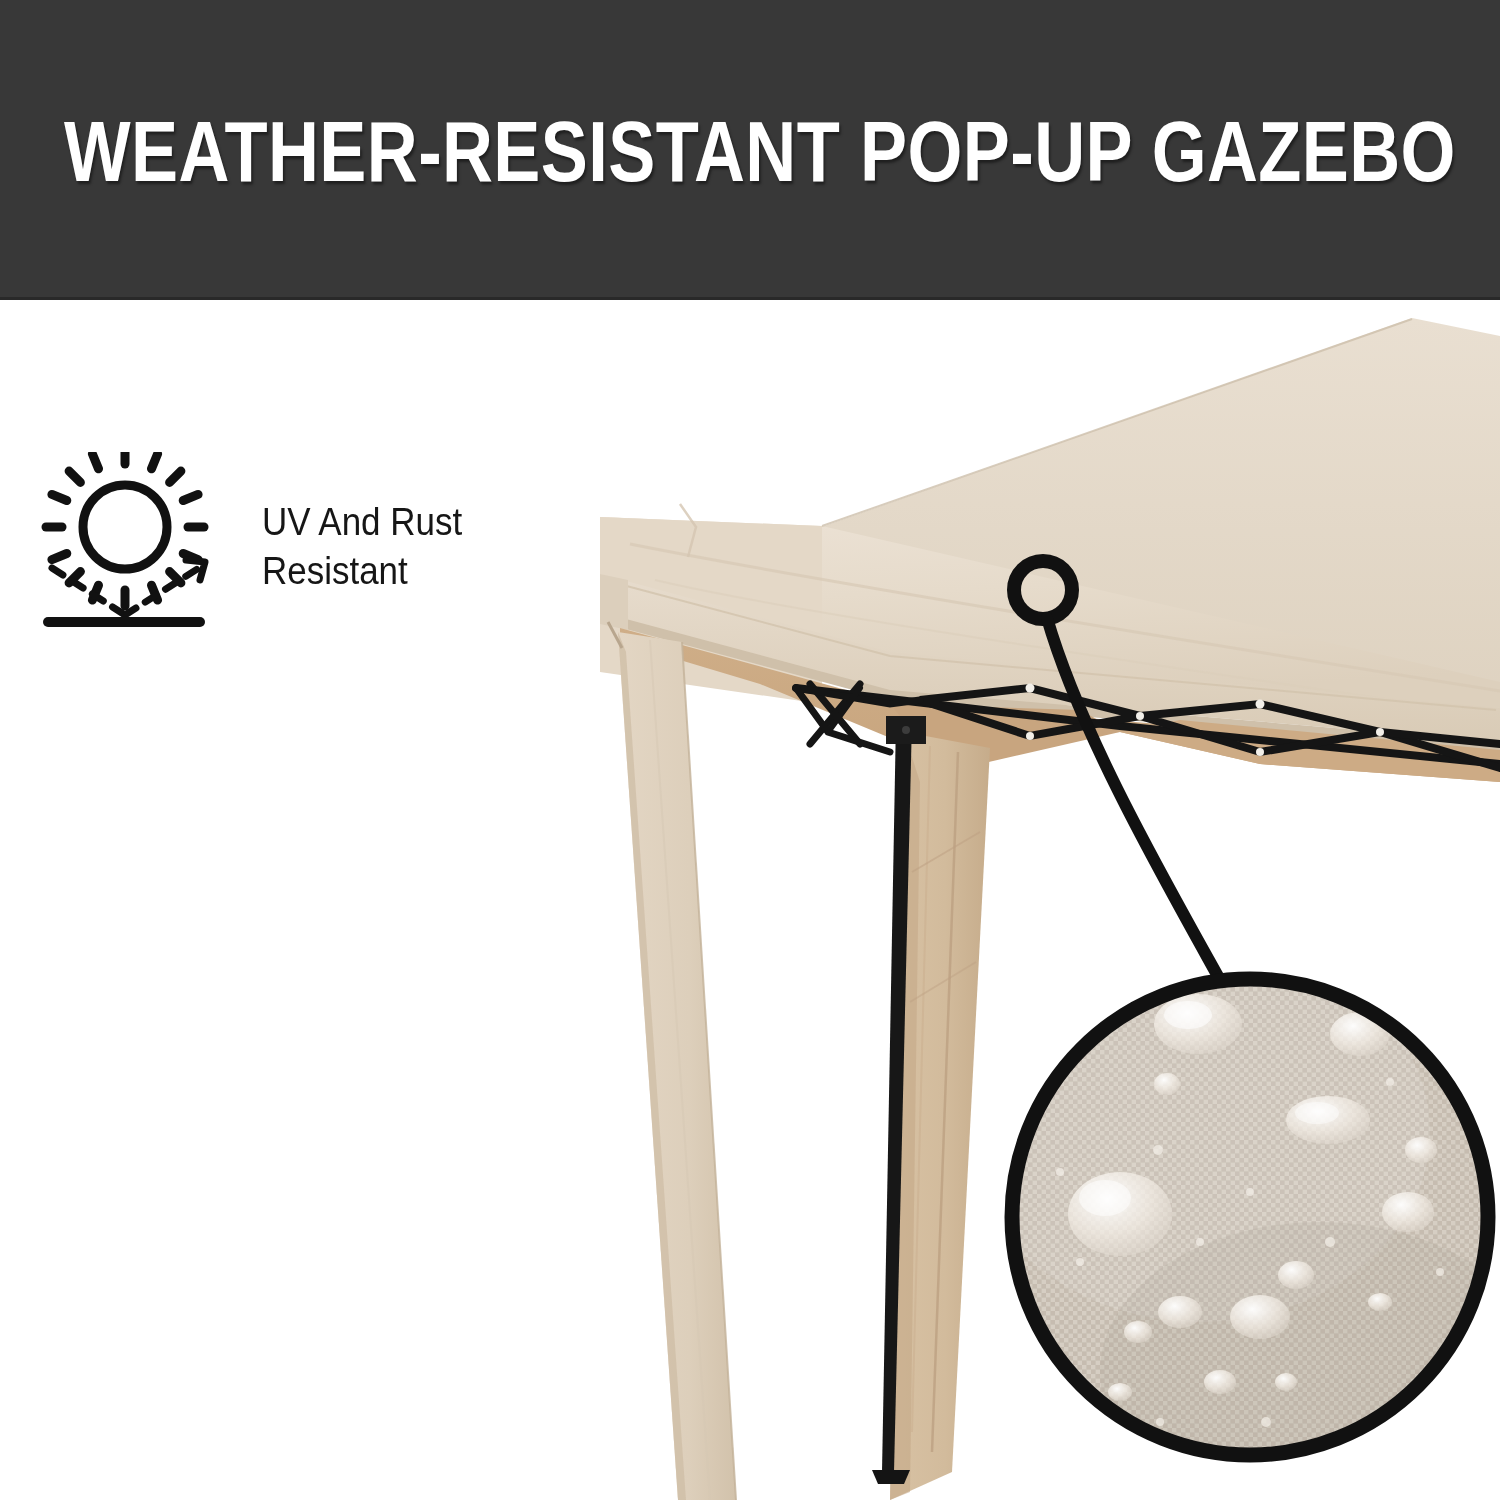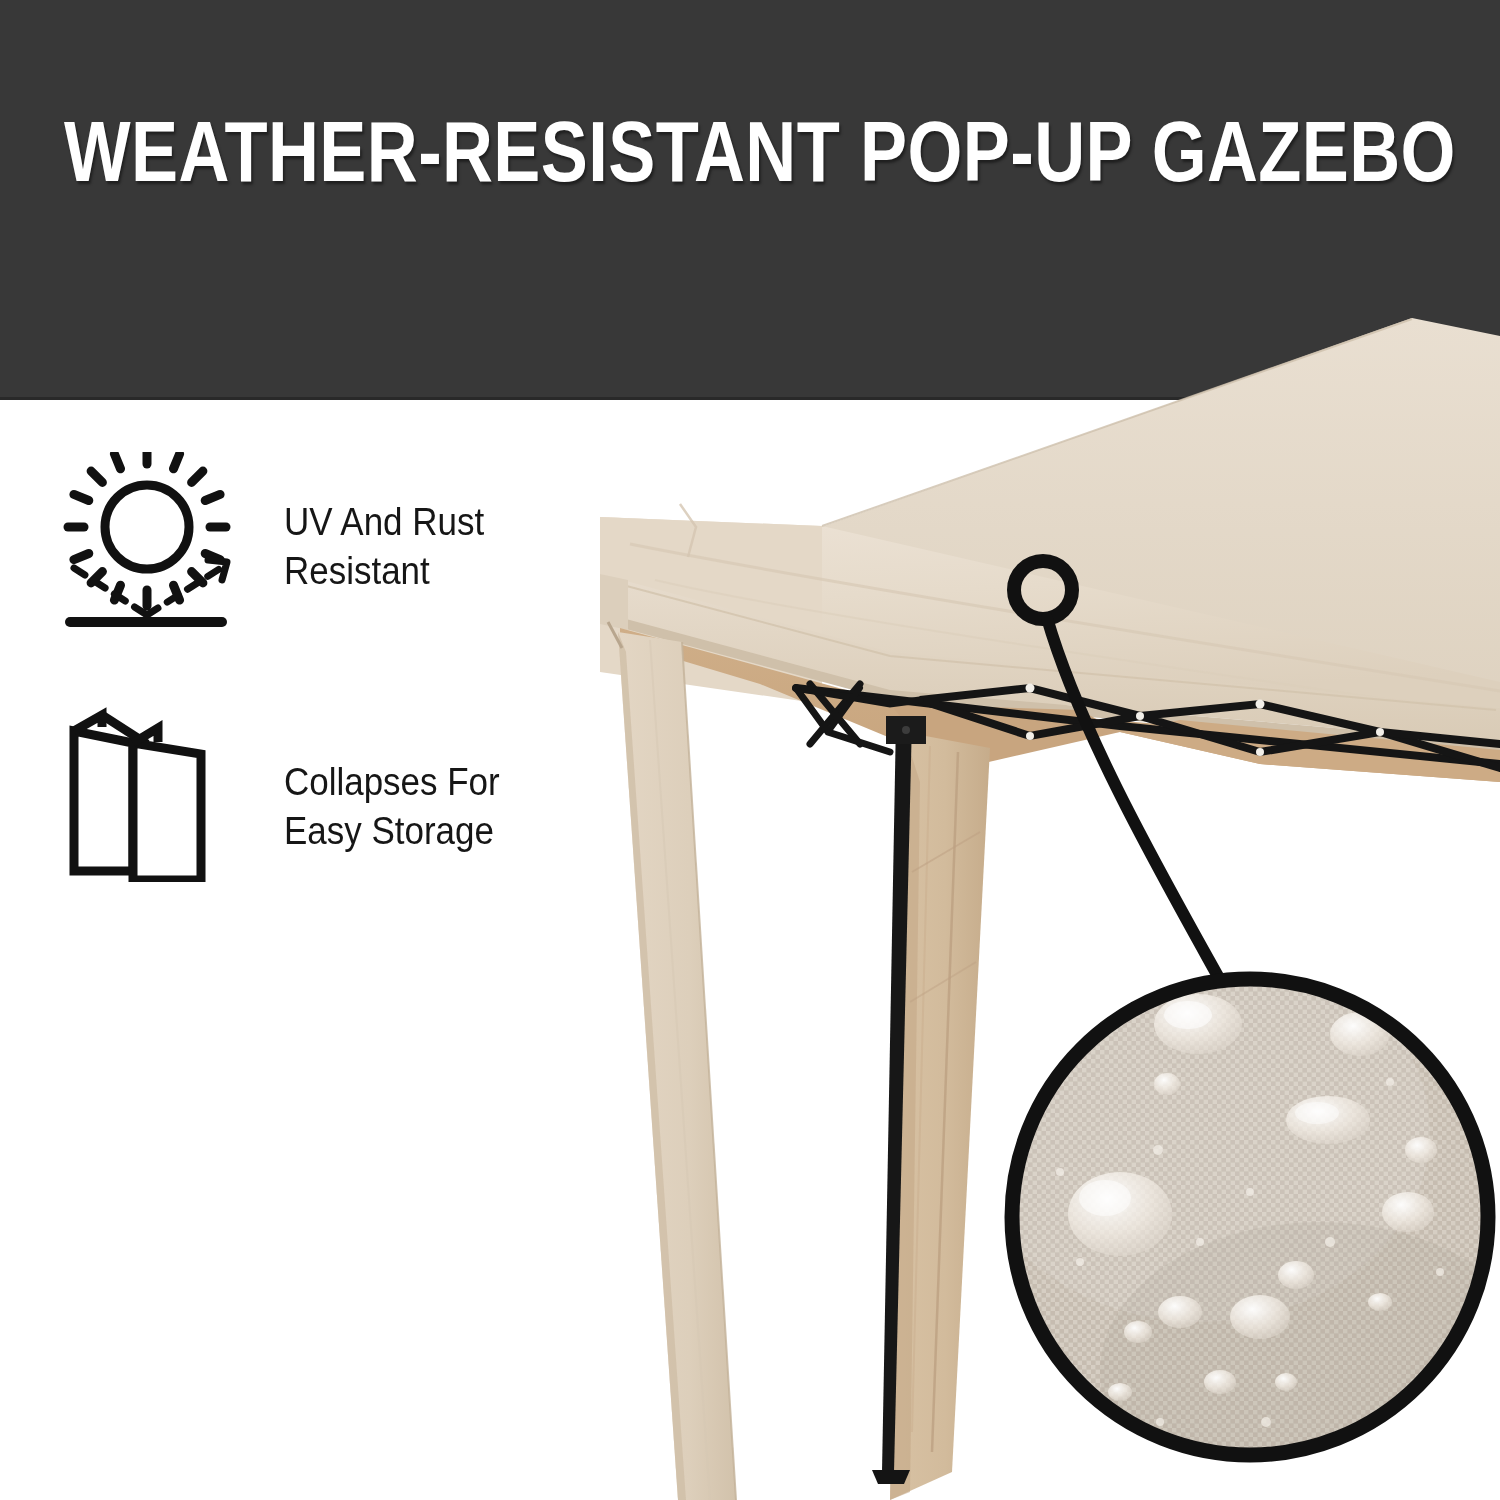--- a/index.html
+++ b/index.html
@@ -12,21 +12,21 @@
   #page {
     position:relative;
     width:1500px; height:1500px;
     background:#ffffff;
   }
 
   
   .header-banner {
     position:absolute;
     left:0; top:0;
-    width:1500px; height:400px;
+    width:1500px; height:300px;
     background:#383838;
   }
   .header-banner::after{
     content:"";
     position:absolute; left:0; bottom:0;
     width:100%; height:3px;
     background:#1d1d1d;
     opacity:.55;
   }
   .header-title {
@@ -41,21 +41,21 @@
     text-transform:uppercase;
     transform:scaleX(0.82);
     transform-origin:left center;
     white-space:nowrap;
     text-shadow:2px 3px 3px rgba(0,0,0,.45);
   }
 
   
   .features {
     position:absolute;
-    left:62px; top:452px;
+    left:40px; top:452px;
     width:520px;
   }
   .feature-row {
     position:relative;
     height:250px;
   }
   .feature-icon {
     position:absolute;
     left:0; top:0;
     width:190px; height:180px;
@@ -129,39 +129,20 @@
 
             <line x1="8" y1="170" x2="160" y2="170" stroke-width="10"></line>
           </g>
         </svg>
       </div>
       <div class="feature-label">UV And Rust
 Resistant</div>
     </div>
 
 
-    <div class="feature-row">
-      <div class="feature-icon">
-        <svg viewBox="0 0 190 180" width="190" height="180" aria-hidden="true">
-          <g stroke="#111111" stroke-width="9" fill="#ffffff" stroke-linejoin="miter">
-
-            <path d="M12 29 L 12 169 L 71 169 L 71 41 Z"></path>
-
-            <path d="M12 29 L 40 13 L 40 25" fill="none"></path>
-            <path d="M40 13 L 85 42" fill="none"></path>
-
-            <path d="M71 41 L 71 178 L 139 178 L 139 52 Z"></path>
-
-            <path d="M71 41 L 96 26 L 96 40" fill="none"></path>
-          </g>
-        </svg>
-      </div>
-      <div class="feature-label">Collapses For
-Easy Storage</div>
-    </div>
   </div>
 
   <div class="product-stage">
     <svg class="product-svg" viewBox="0 0 940 1188" aria-hidden="true">
       <defs>
 
         <linearGradient id="gTop" x1="0" y1="0" x2="0.25" y2="1">
           <stop offset="0%" stop-color="#ece2d5"></stop>
           <stop offset="45%" stop-color="#e6dbcb"></stop>
           <stop offset="100%" stop-color="#ddd0bd"></stop>

